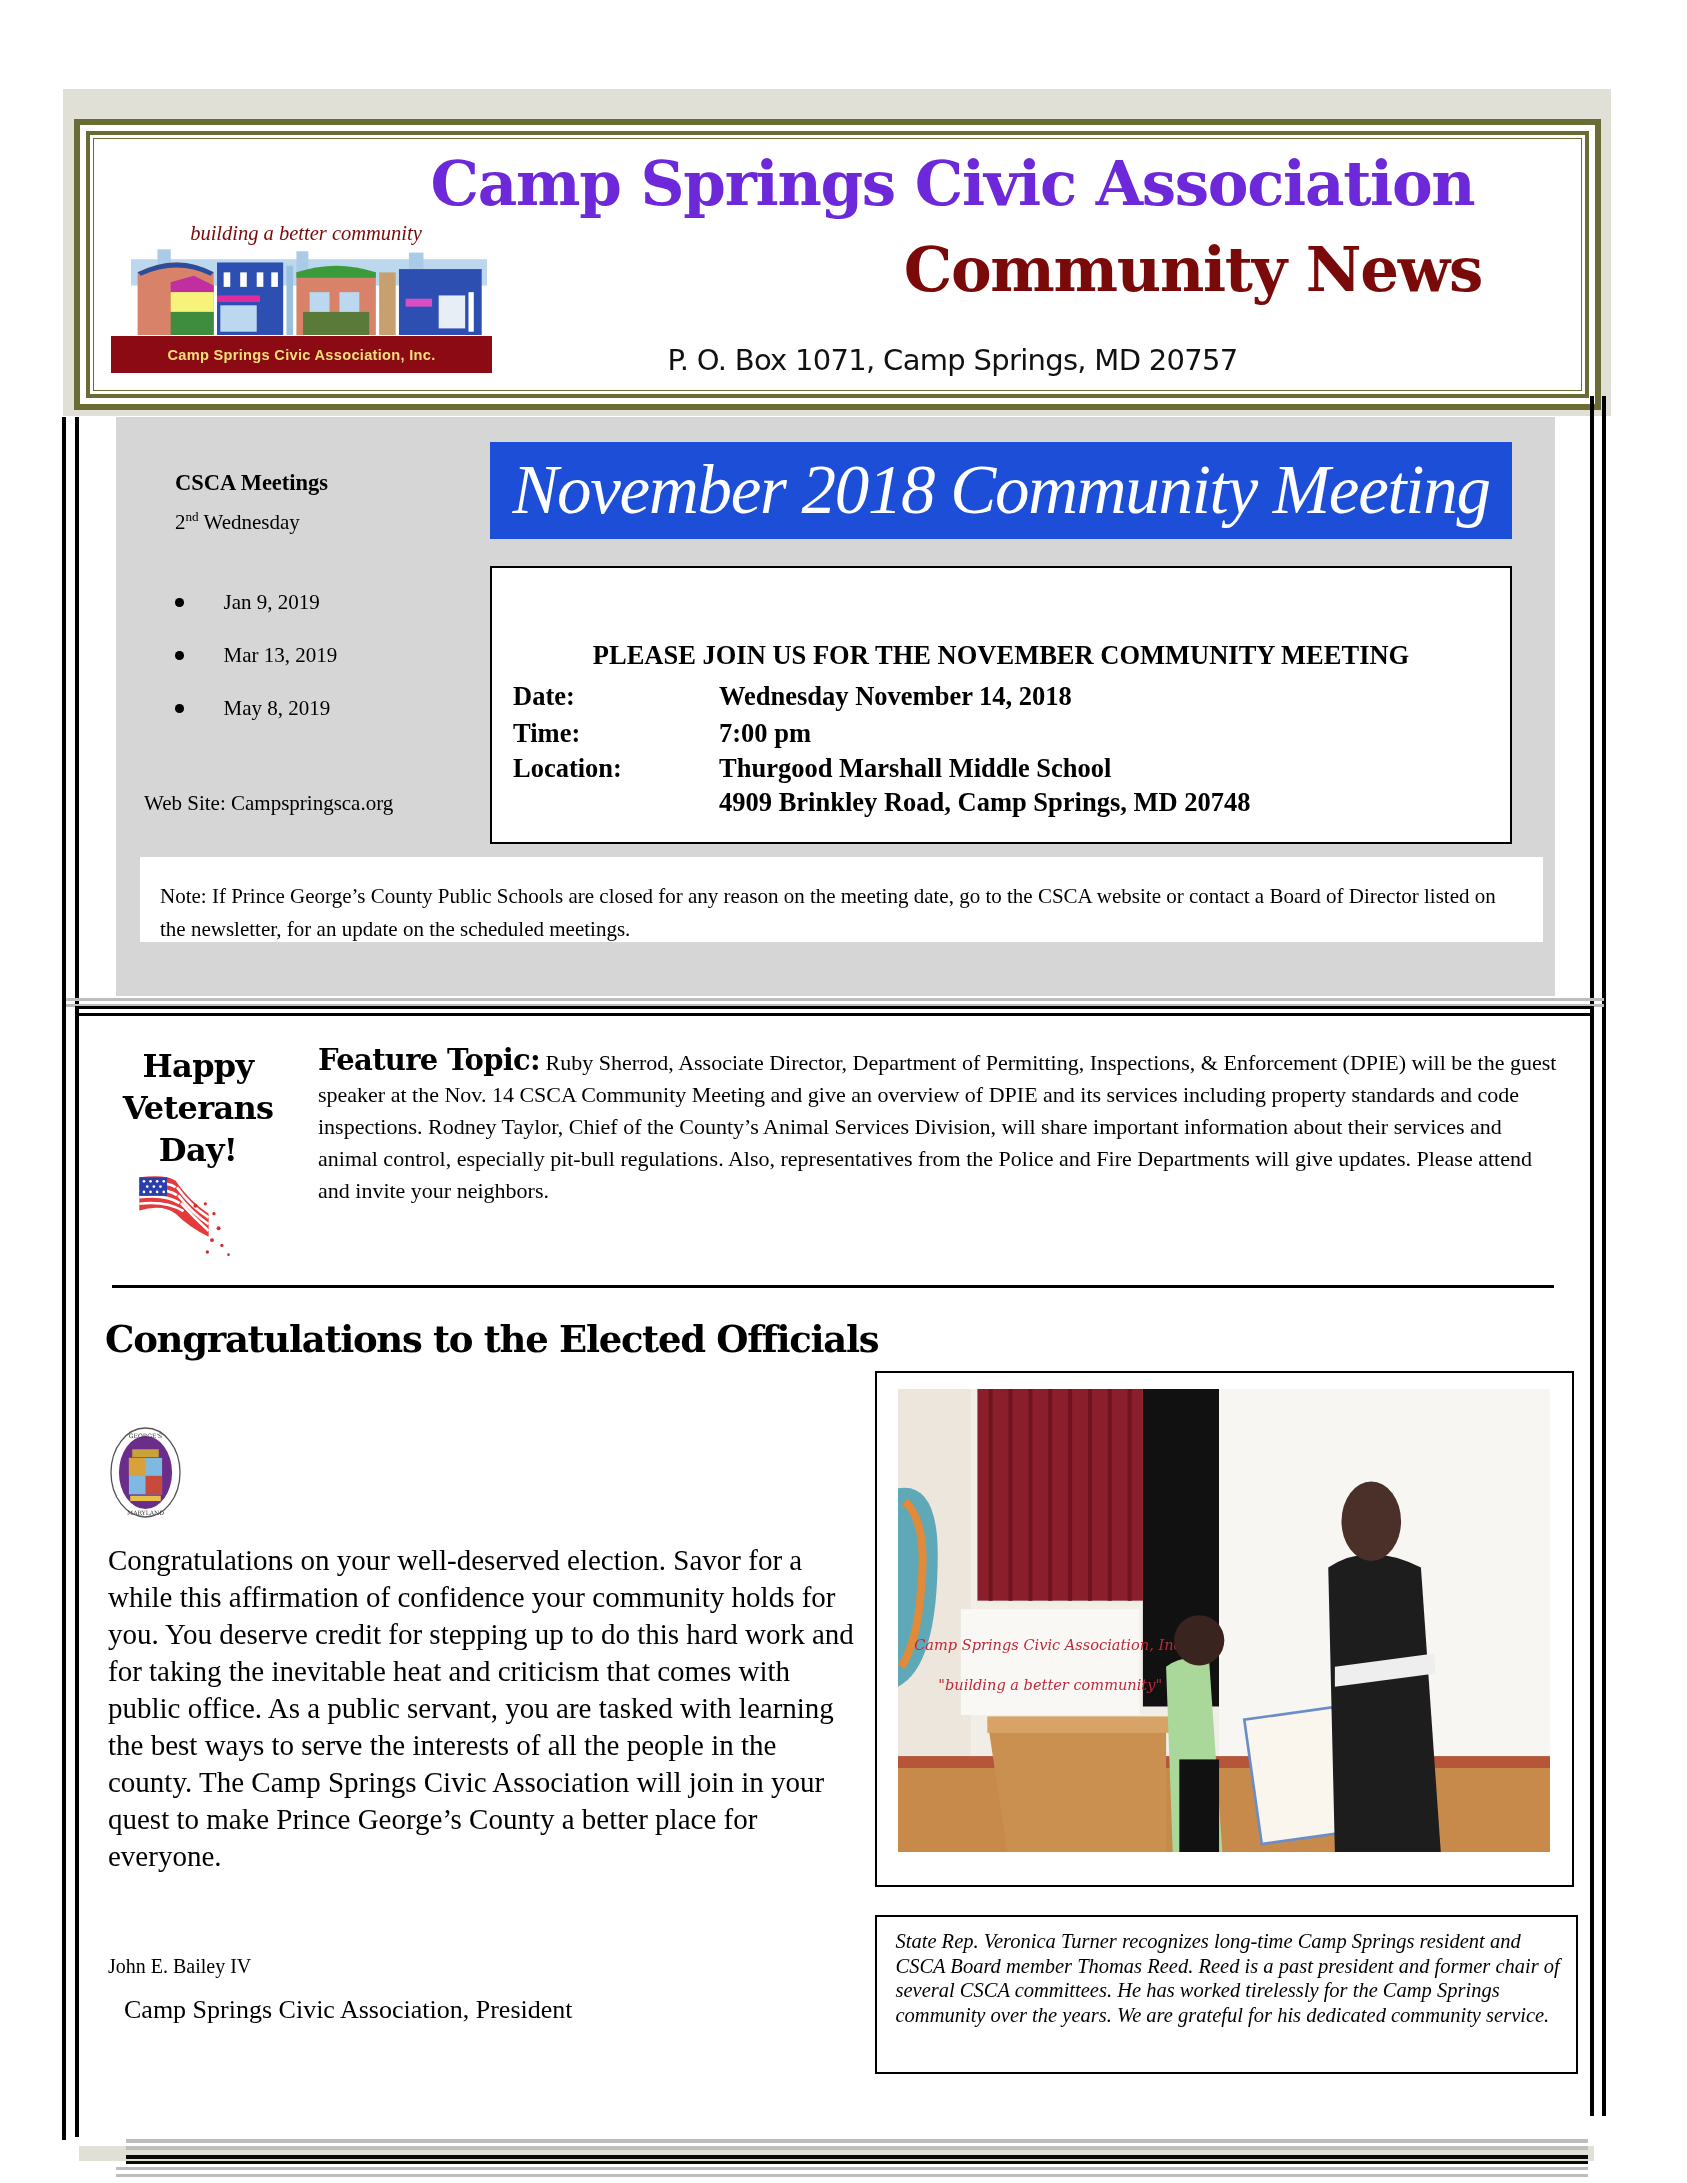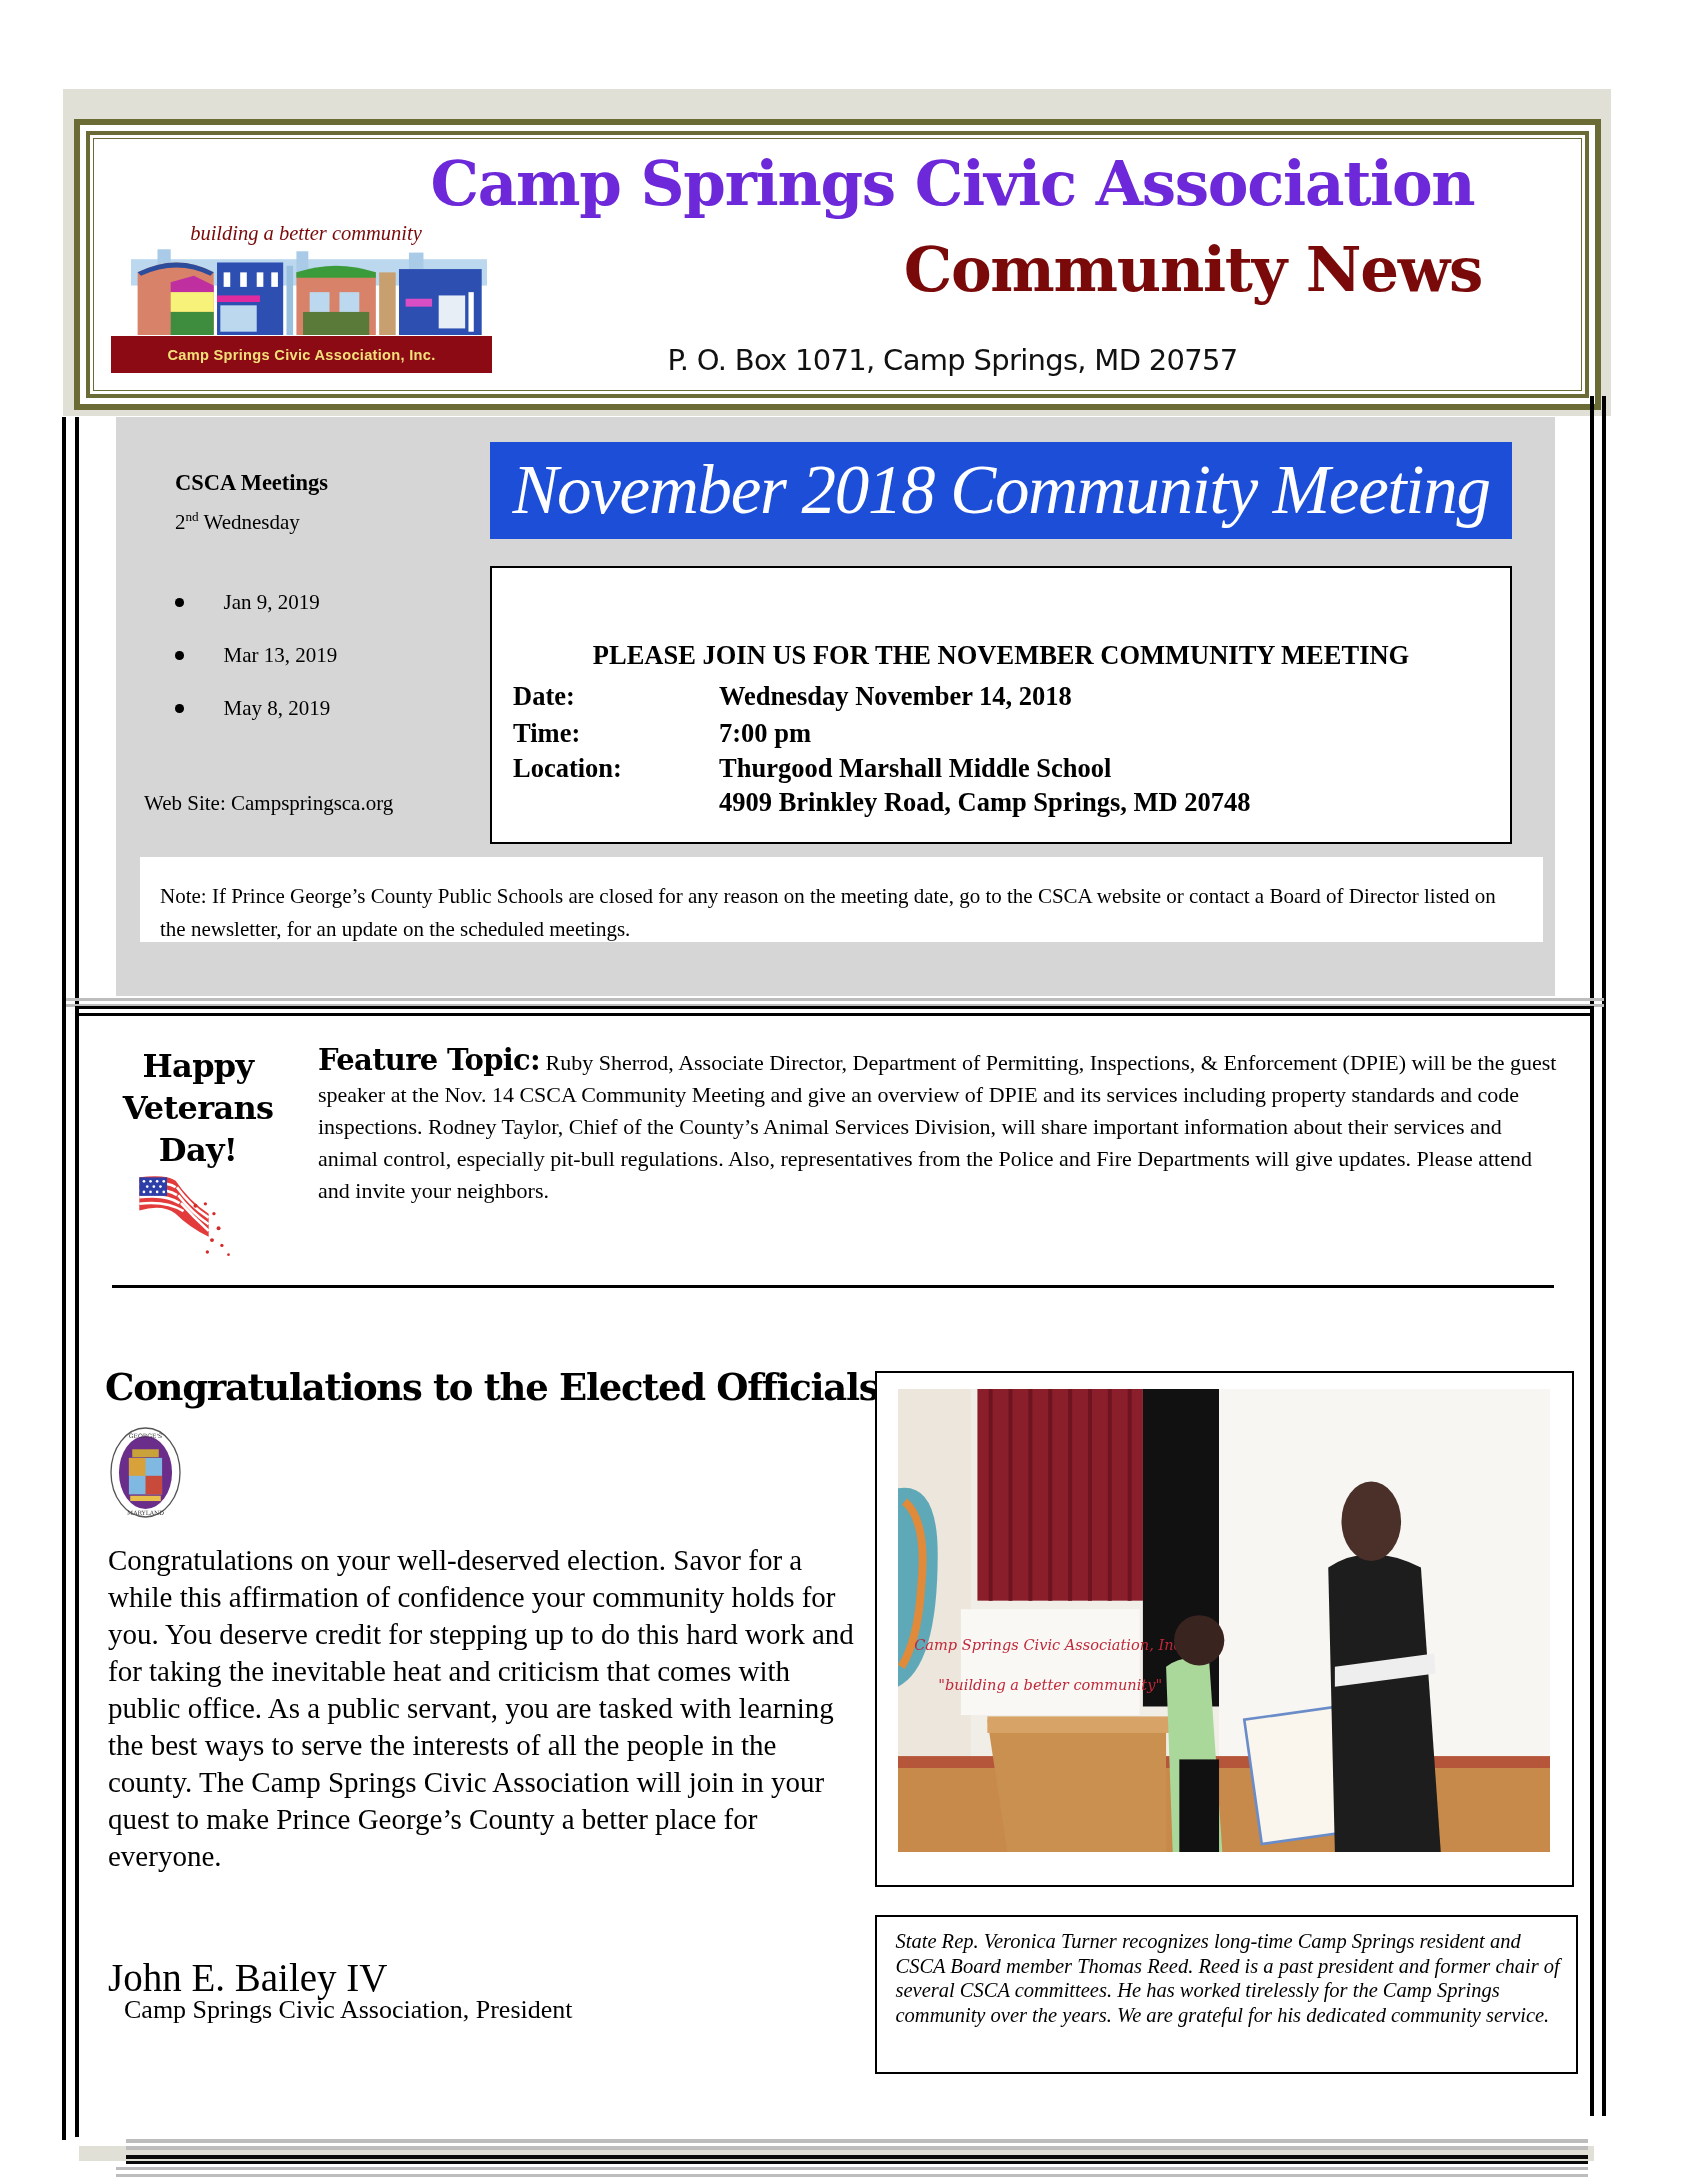--- a/index.html
+++ b/index.html
@@ -59,24 +59,24 @@
   
   .vet-text { left: 112px; top: 1045px; width: 172px; text-align: center; font-family: "DejaVu Serif", serif; font-weight: bold; font-size: 32px; line-height: 42px; letter-spacing: -0.7px; }
   .flag { left: 136px; top: 1174px; width: 109px; height: 86px; }
 
   .feature { left: 318px; top: 1044px; width: 1244px; font-size: 22px; line-height: 32px; }
   .feature-label { font-family: "DejaVu Serif", serif; font-weight: bold; font-size: 29px; letter-spacing: -0.7px; }
 
   .hr-main { left: 112px; top: 1285px; width: 1442px; height: 3.3px; background: #000; }
 
   
-  .congrats-title { left: 105px; top: 1317px; font-family: "DejaVu Serif", serif; font-weight: bold; font-size: 37px; letter-spacing: -1.3px; margin-top: 48px; }
+  .congrats-title { left: 105px; top: 1317px; font-family: "DejaVu Serif", serif; font-weight: bold; font-size: 37px; letter-spacing: -1.3px; }
   .seal { left: 109px; top: 1426px; width: 73px; height: 93px; }
   .congrats-body { left: 108px; top: 1542px; width: 754px; font-size: 29px; line-height: 37px; }
-  .signer { left: 108px; top: 1955px; font-size: 39px; }
+  .signer { left: 108px; top: 1955px; font-size: 20px; }
   .signer-title { left: 124px; top: 1995px; font-size: 26px; }
 
   
   .photo-frame { left: 875px; top: 1371px; width: 699px; height: 516px; border: 2.6px solid #000; background: #fff; }
   .photo { left: 898px; top: 1389px; width: 652px; height: 463px; overflow: hidden; background: #efece6; }
   .caption-box { left: 875px; top: 1915px; width: 703px; height: 159px; border: 2.6px solid #000; background: #fff; padding: 12px 14.6px 0 18.5px; font-style: italic; font-size: 20.5px; line-height: 24.5px; }
 
   
   .bot-bg { left: 79px; top: 2146px; width: 1515px; height: 14.6px; background: #e0e0d6; }
   .bot-g1 { left: 126px; top: 2139px; width: 1462px; height: 4px; background: #bdbdbd; }

